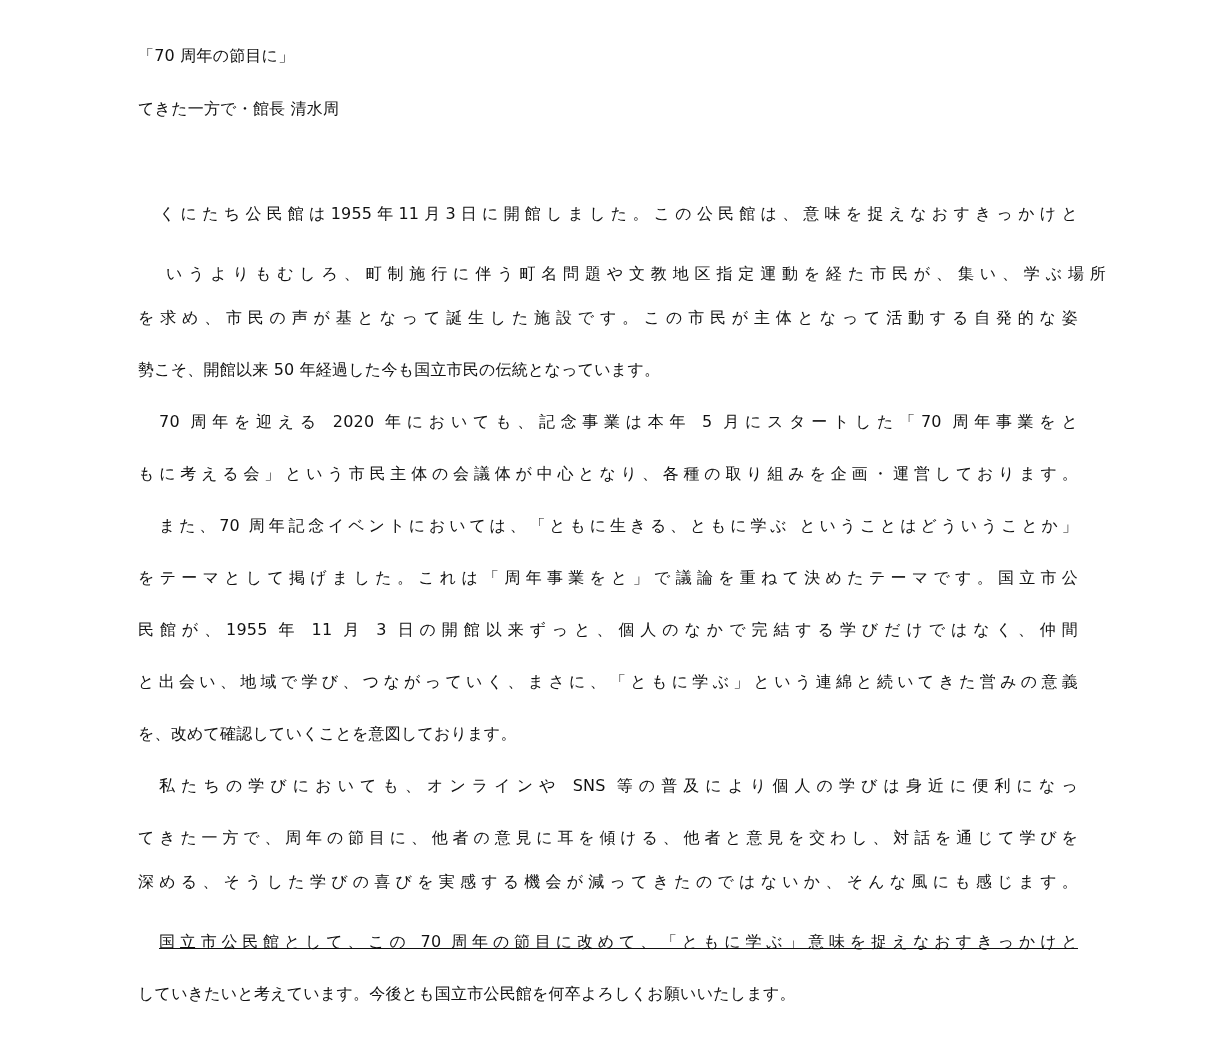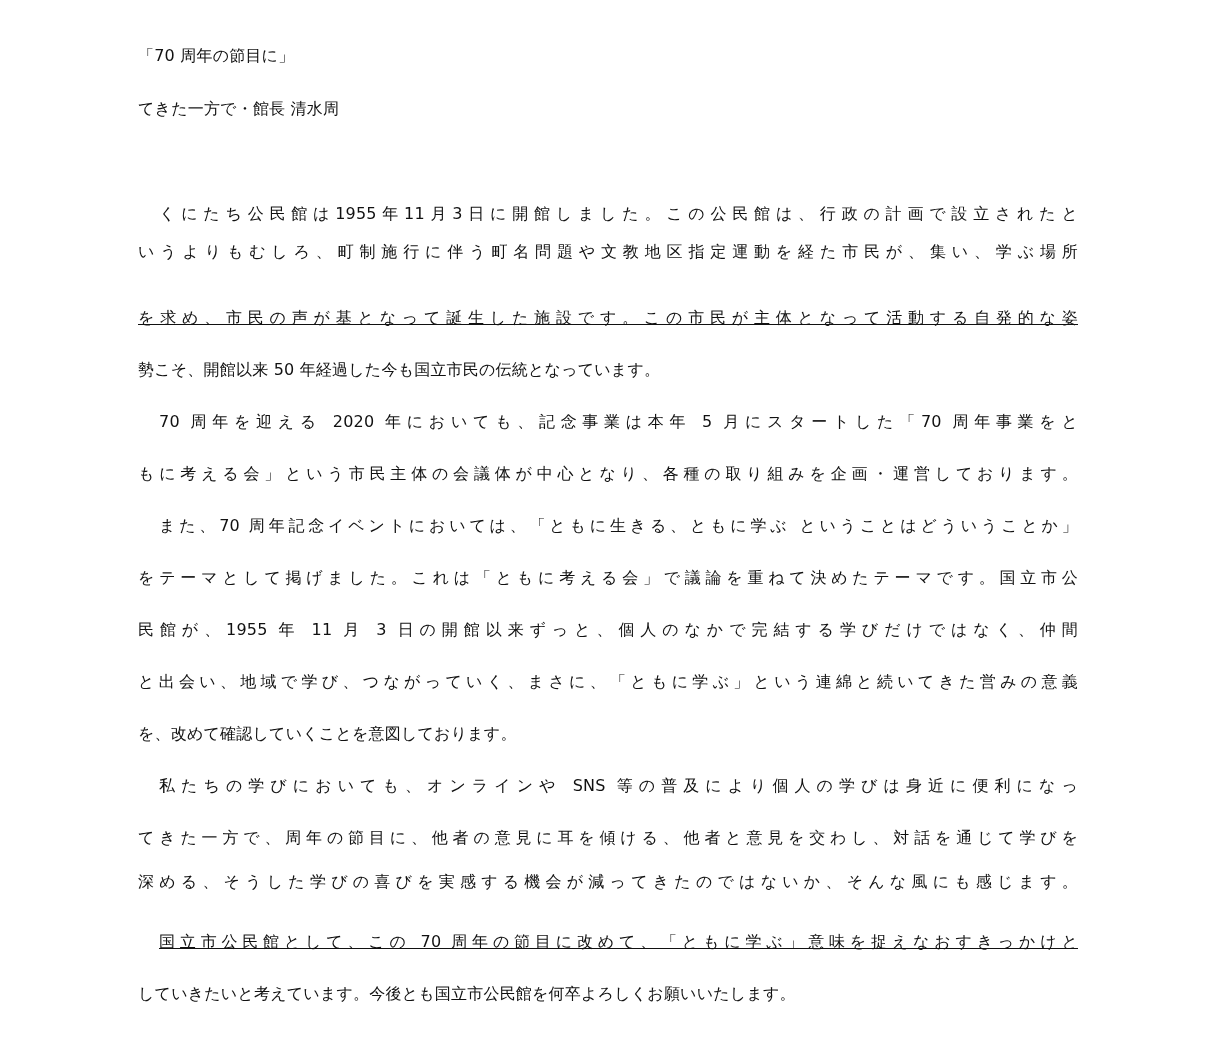--- a/index.html
+++ b/index.html
@@ -41,34 +41,34 @@
     }
   </style>
 </head>
 <body>
 
 <div class="page">
   <div class="line" style="top:30px;">「70 周年の節目に」</div>
   <div class="line" style="top:83px;">てきた一方で・館長  清水周</div>
 
   <div>
-    <div class="line justify indent" style="top:188px;">くにたち公民館は1955年11月3日に開館しました。この公民館は、行政の計画で設立されたと</div>
-    <div class="line justify" style="top:226px;">いうよりもむしろ、町制施行に伴う町名問題や文教地区指定運動を経た市民が、集い、学ぶ場所</div>
-    <div class="line justify" style="top:292px;text-decoration:underline;">を求め、市民の声が基となって誕生した施設です。この市民が主体となって活動する自発的な姿</div>
+    <div class="line justify indent" style="top:188px;">くにたち公民館は1955年11月3日に開館しました。この公民館は、意味を捉えなおすきっかけと</div>
+    <div class="line justify" style="top:248px;margin-left:28px;">いうよりもむしろ、町制施行に伴う町名問題や文教地区指定運動を経た市民が、集い、学ぶ場所</div>
+    <div class="line justify" style="top:292px;">を求め、市民の声が基となって誕生した施設です。この市民が主体となって活動する自発的な姿</div>
     <div class="line" style="top:344px;">勢こそ、開館以来 50 年経過した今も国立市民の伝統となっています。</div>
   </div>
 
   <div>
     <div class="line justify indent" style="top:396px;">70 周年を迎える 2020 年においても、記念事業は本年 5 月にスタートした「70 周年事業をと</div>
     <div class="line justify" style="top:448px;">もに考える会」という市民主体の会議体が中心となり、各種の取り組みを企画・運営しております。</div>
   </div>
 
   <div>
     <div class="line justify indent" style="top:500px;">また、70 周年記念イベントにおいては、「ともに生きる、ともに学ぶ  ということはどういうことか」</div>
-    <div class="line justify" style="top:552px;">をテーマとして掲げました。これは「ともに考える会」で議論を重ねて決めたテーマです。国立市公</div>
+    <div class="line justify" style="top:552px;">をテーマとして掲げました。これは「周年事業をと」で議論を重ねて決めたテーマです。国立市公</div>
     <div class="line justify" style="top:604px;">民館が、1955 年 11 月 3 日の開館以来ずっと、個人のなかで完結する学びだけではなく、仲間</div>
     <div class="line justify" style="top:656px;">と出会い、地域で学び、つながっていく、まさに、「ともに学ぶ」という連綿と続いてきた営みの意義</div>
     <div class="line" style="top:708px;">を、改めて確認していくことを意図しております。</div>
   </div>
 
   <div>
     <div class="line justify indent" style="top:760px;">私たちの学びにおいても、オンラインや SNS 等の普及により個人の学びは身近に便利になっ</div>
     <div class="line justify" style="top:812px;">てきた一方で、周年の節目に、他者の意見に耳を傾ける、他者と意見を交わし、対話を通じて学びを</div>
     <div class="line justify" style="top:856px;">深める、そうした学びの喜びを実感する機会が減ってきたのではないか、そんな風にも感じます。</div>
   </div>

